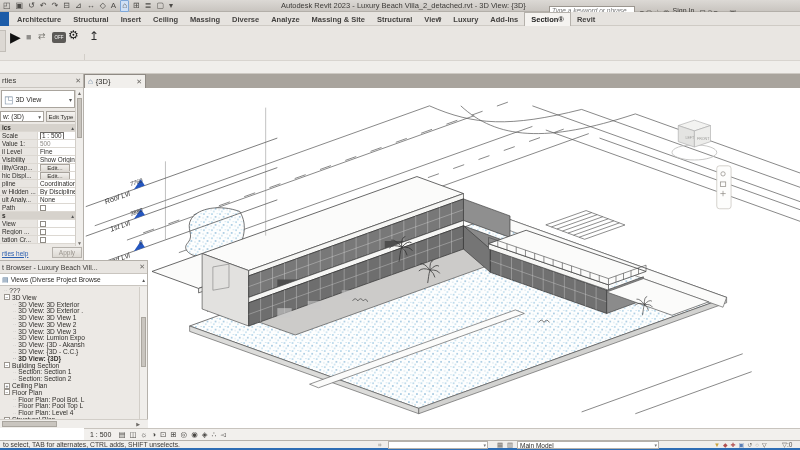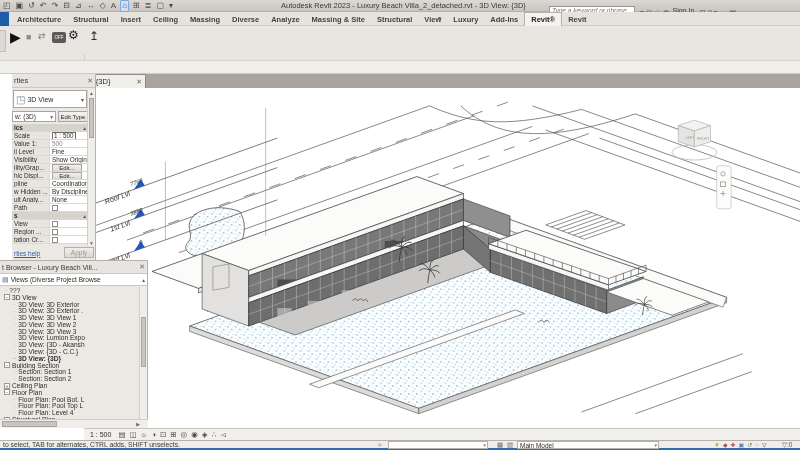--- a/index.html
+++ b/index.html
@@ -38,21 +38,21 @@
   #glab-export{left:88px;}
   #optionstrip{position:absolute;left:0;top:60px;width:800px;height:14px;background:#f0eeeb;border-top:1px solid #d8d4cf;border-bottom:1px solid #cdc9c3;}
   
   #tabstrip{position:absolute;left:84px;top:74px;width:716px;height:14px;background:#a9a49d;}
   #viewtab{position:absolute;left:84px;top:74px;width:62px;height:14px;background:#f1efec;border:1px solid #8f8a84;border-bottom:none;display:flex;align-items:center;gap:3px;padding:0 3px;}
   #viewtab .home{font-size:8px;color:#5f7d9c;}
   #viewtab .lbl{font-size:7.5px;color:#2e2c29;}
   #viewtab .x{font-size:7px;color:#6d6a66;margin-left:auto;}
   #canvas{position:absolute;left:84px;top:88px;width:716px;height:340px;background:#fff;}
   
-  #props{position:absolute;left:12px;top:74px;width:84px;height:186px;background:#ece9e5;border-right:1px solid #b5b1ab;}
+  #props{position:absolute;left:0;top:74px;width:84px;height:186px;background:#ece9e5;border-right:1px solid #b5b1ab;}
   .phead{height:14px;background:#e8e5e1;border-bottom:1px solid #c9c5bf;display:flex;align-items:center;padding:0 2px;font-size:7.5px;color:#3a3835;}
   .phead .x{margin-left:auto;font-size:7px;color:#6d6a66;}
   #typesel{position:absolute;left:1px;top:16px;width:74px;height:18px;background:#fff;border:1px solid #a9a49d;display:flex;align-items:center;gap:2px;padding:0 2px;}
   #typesel .cube{font-size:10px;color:#7a8ea2;}
   #typesel .t{font-size:7px;color:#2e2c29;}
   #typesel .c{margin-left:auto;font-size:6px;color:#555;}
   #viewcombo{position:absolute;left:0px;top:37px;width:44px;height:11px;background:#fff;border:1px solid #a9a49d;font-size:6.5px;color:#2e2c29;padding:0 2px;display:flex;align-items:center;}
   #viewcombo .c{margin-left:auto;font-size:5.5px;color:#555;}
   #edittype{position:absolute;left:46px;top:37px;width:30px;height:11px;background:linear-gradient(#f5f3f0,#e3e0db);border:1px solid #a9a49d;font-size:6px;color:#2e2c29;text-align:center;line-height:10px;}
   #pgrid{position:absolute;left:0;top:50px;width:76px;}
@@ -149,21 +149,21 @@
       <span class="rtab">Insert</span>
       <span class="rtab">Ceiling</span>
       <span class="rtab">Massing</span>
       <span class="rtab">Diverse</span>
       <span class="rtab">Analyze</span>
       <span class="rtab">Massing &amp; Site</span>
       <span class="rtab">Structural</span>
       <span class="rtab">View</span>
       <span class="rtab">Luxury</span>
       <span class="rtab">Add-Ins</span>
-      <span class="rtab act">Revit®</span>
+      <span class="rtab act">Section®</span>
       <span class="rtab">Revit</span>
     </div>
   <div id="ribtoggle">▾</div>
 
   <div id="ribbon">
     <div class="cutbtn"></div>
     <div id="rbtns">
         <span class="rbtn b-play">▶</span>
         <span class="rbtn b-stop">■</span>
         <span class="rbtn b-sync">⇄</span>

